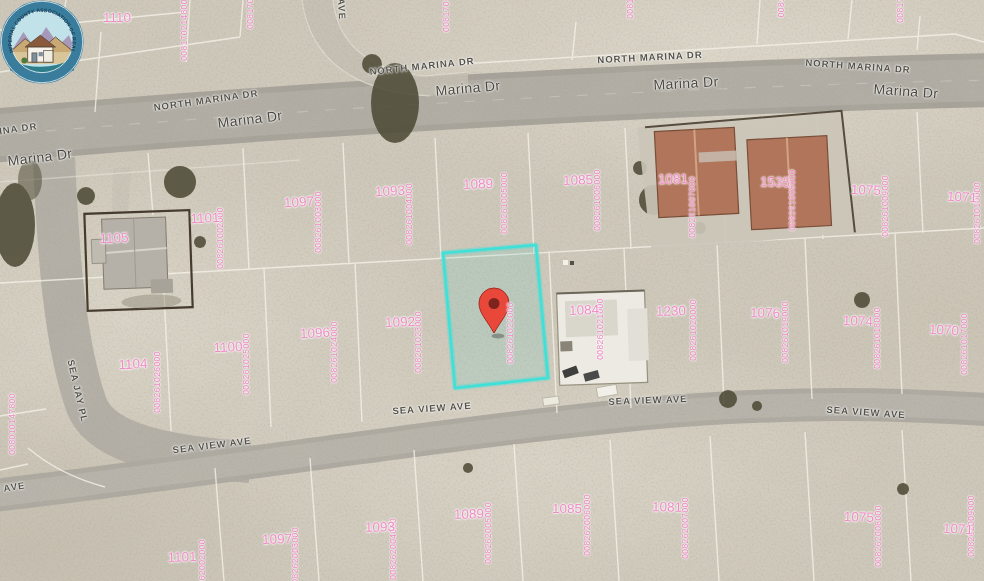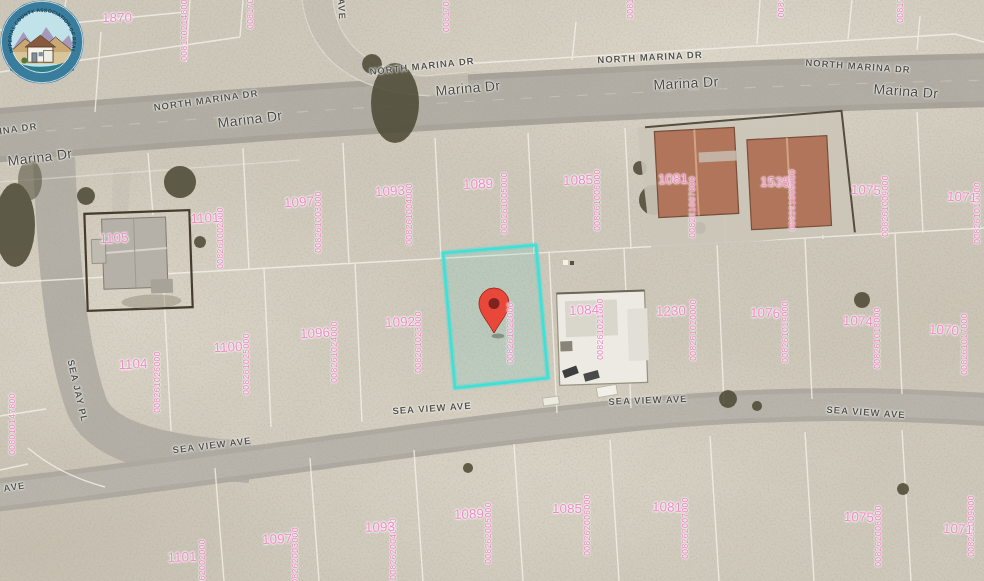--- a/index.html
+++ b/index.html
@@ -188,21 +188,21 @@
       <div class="apn" style="left: 295px; top: 558px; transform: translate(-50%, -50%) rotate(-90deg);">008262003000</div>
       <div class="apn" style="left: 393px; top: 549px; transform: translate(-50%, -50%) rotate(-90deg);">008262004000</div>
       <div class="apn" style="left: 488px; top: 533px; transform: translate(-50%, -50%) rotate(-90deg);">008262005000</div>
       <div class="apn" style="left: 587px; top: 525px; transform: translate(-50%, -50%) rotate(-90deg);">008262006000</div>
       <div class="apn" style="left: 685px; top: 528px; transform: translate(-50%, -50%) rotate(-90deg);">008262007000</div>
       <div class="apn" style="left: 878px; top: 536px; transform: translate(-50%, -50%) rotate(-90deg);">008262008000</div>
       <div class="apn" style="left: 971px; top: 526px; transform: translate(-50%, -50%) rotate(-90deg);">008262009000</div>
       <div class="apn" style="left: 12px; top: 424px; transform: translate(-50%, -50%) rotate(-90deg);">008010147800</div>
     </div>
   <div id="parcel-layer">
-      <div class="pn" style="left: 117px; top: 17px; transform: translate(-50%, -50%) rotate(0deg);">1870</div>
+      <div class="pn" style="left: 117px; top: 17px; transform: translate(-50%, -50%) rotate(0deg);">1110</div>
       <div class="pn" style="left: 205px; top: 218px; transform: translate(-50%, -50%) rotate(-3deg);">1101</div>
       <div class="pn" style="left: 114px; top: 238px; transform: translate(-50%, -50%) rotate(-3deg);">1105</div>
       <div class="pn" style="left: 299px; top: 202px; transform: translate(-50%, -50%) rotate(-3deg);">1097</div>
       <div class="pn" style="left: 390px; top: 191px; transform: translate(-50%, -50%) rotate(-3deg);">1093</div>
       <div class="pn" style="left: 478px; top: 184px; transform: translate(-50%, -50%) rotate(-2deg);">1089</div>
       <div class="pn" style="left: 578px; top: 180px; transform: translate(-50%, -50%) rotate(-2deg);">1085</div>
       <div class="pn" style="left: 673px; top: 179px; transform: translate(-50%, -50%) rotate(-1deg);">1081</div>
       <div class="pn" style="left: 775px; top: 182px; transform: translate(-50%, -50%) rotate(1deg);">1535</div>
       <div class="pn" style="left: 866px; top: 190px; transform: translate(-50%, -50%) rotate(2deg);">1075</div>
       <div class="pn" style="left: 962px; top: 197px; transform: translate(-50%, -50%) rotate(3deg);">1071</div>

